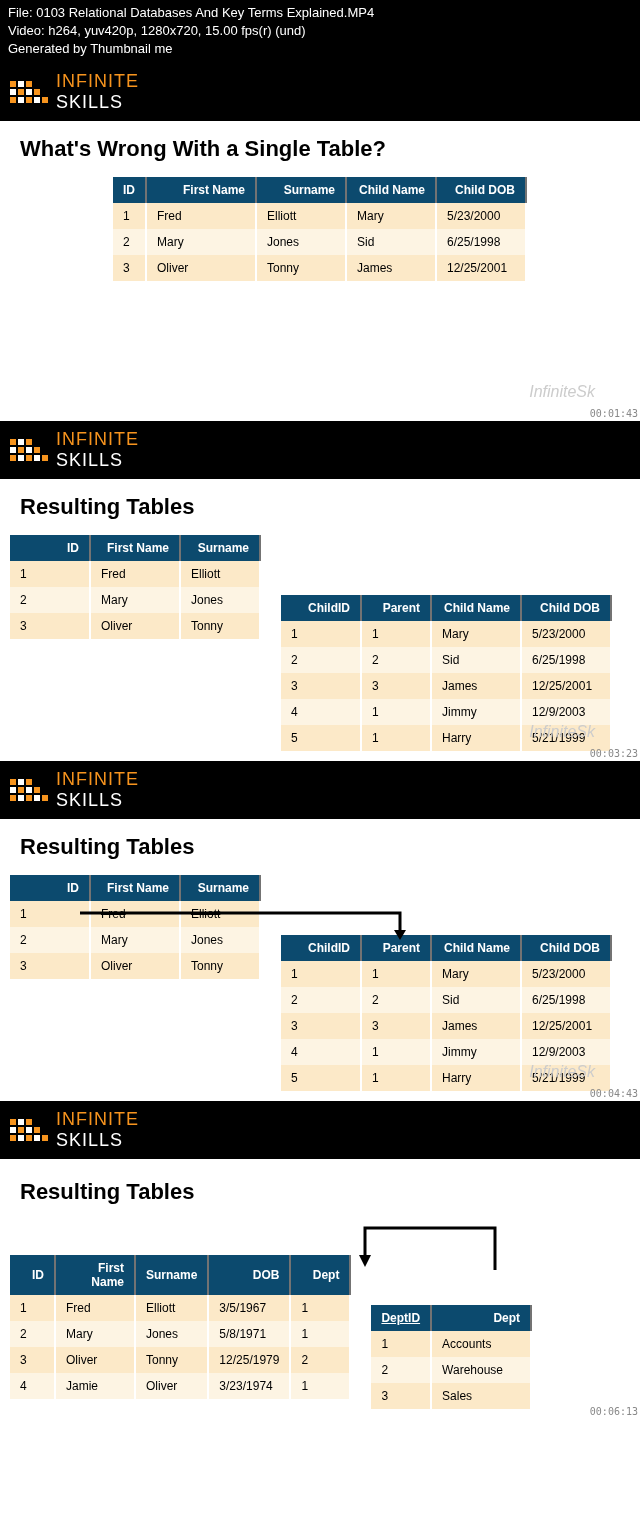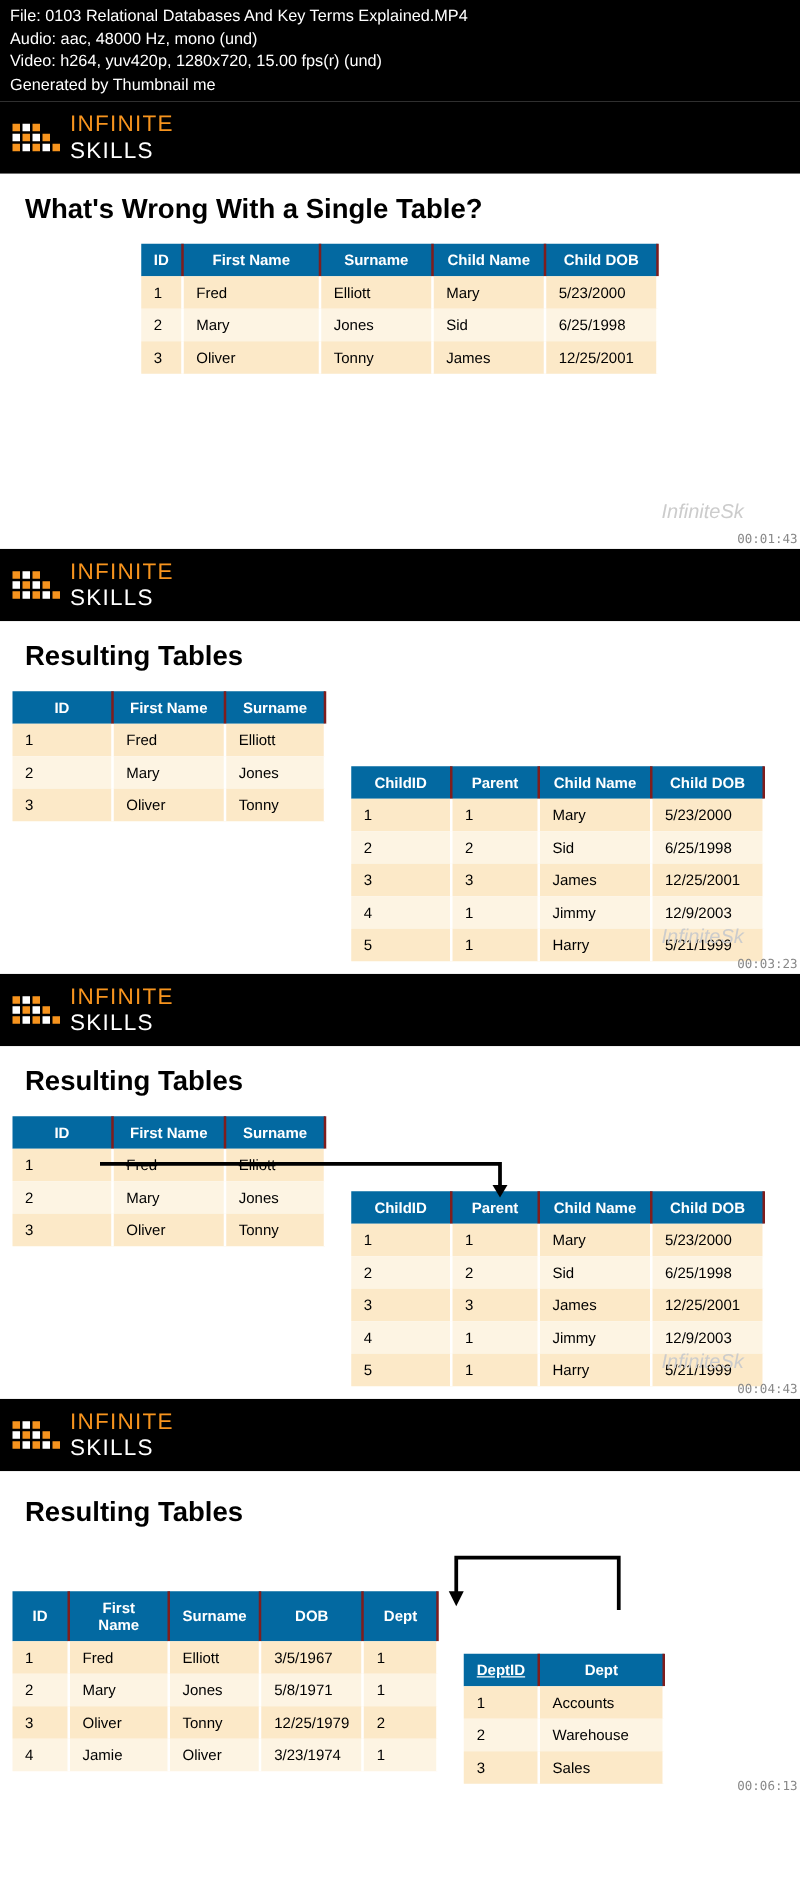--- a/index.html
+++ b/index.html
@@ -11,34 +11,33 @@
 .lg-o { background: #f7941e; }
 .lg-w { background: #fff; }
 .lg-e { background: transparent; }
 .logo-text { color: #fff; font-size: 18px; font-weight: normal; letter-spacing: 1px; }
 .logo-text .orange { color: #f7941e; }
 .slide { background: #fff; padding: 15px 20px 10px; position: relative; }
 .slide-title { font-size: 22px; font-weight: bold; margin-bottom: 15px; }
 .watermark { position: absolute; bottom: 20px; right: 45px; color: #ccc; font-size: 16px; font-style: italic; }
 .timestamp { position: absolute; bottom: 2px; right: 2px; color: #888; font-size: 10px; font-family: monospace; margin-top: 12px; }
 table { border-collapse: collapse; font-size: 12px; }
-th { background: #0369a1; color: #fff; font-weight: bold; text-align: center; padding: 6px 10px; border-right: 2px solid #7f1d1d; }
+th { background: #0c4a6e; color: #fff; font-weight: bold; text-align: right; padding: 6px 10px; border-right: 2px solid #737373; }
 td { padding: 6px 10px; border-right: 2px solid #fff; }
 tr.odd td { background: #fce9c8; }
 tr.even td { background: #fdf4e3; }
 .tables-row { display: flex; gap: 20px; align-items: flex-start; }
 .slide1-table { margin: 0 auto; }
 .arrow-container { position: relative; }
 </style>
 </head>
 <body>
 
 <div class="header-info">
   <div>File: 0103 Relational Databases And Key Terms Explained.MP4</div>
-  <div>Audio: aac, 48000 Hz, mono (und)</div>
   <div>Video: h264, yuv420p, 1280x720, 15.00 fps(r) (und)</div>
   <div>Generated by Thumbnail me</div>
 </div>
 
 <div class="logo-bar">
   <div class="logo-grid">
     <span class="lg-o"></span>
       <span class="lg-w"></span>
       <span class="lg-o"></span>
       <span class="lg-e"></span>

